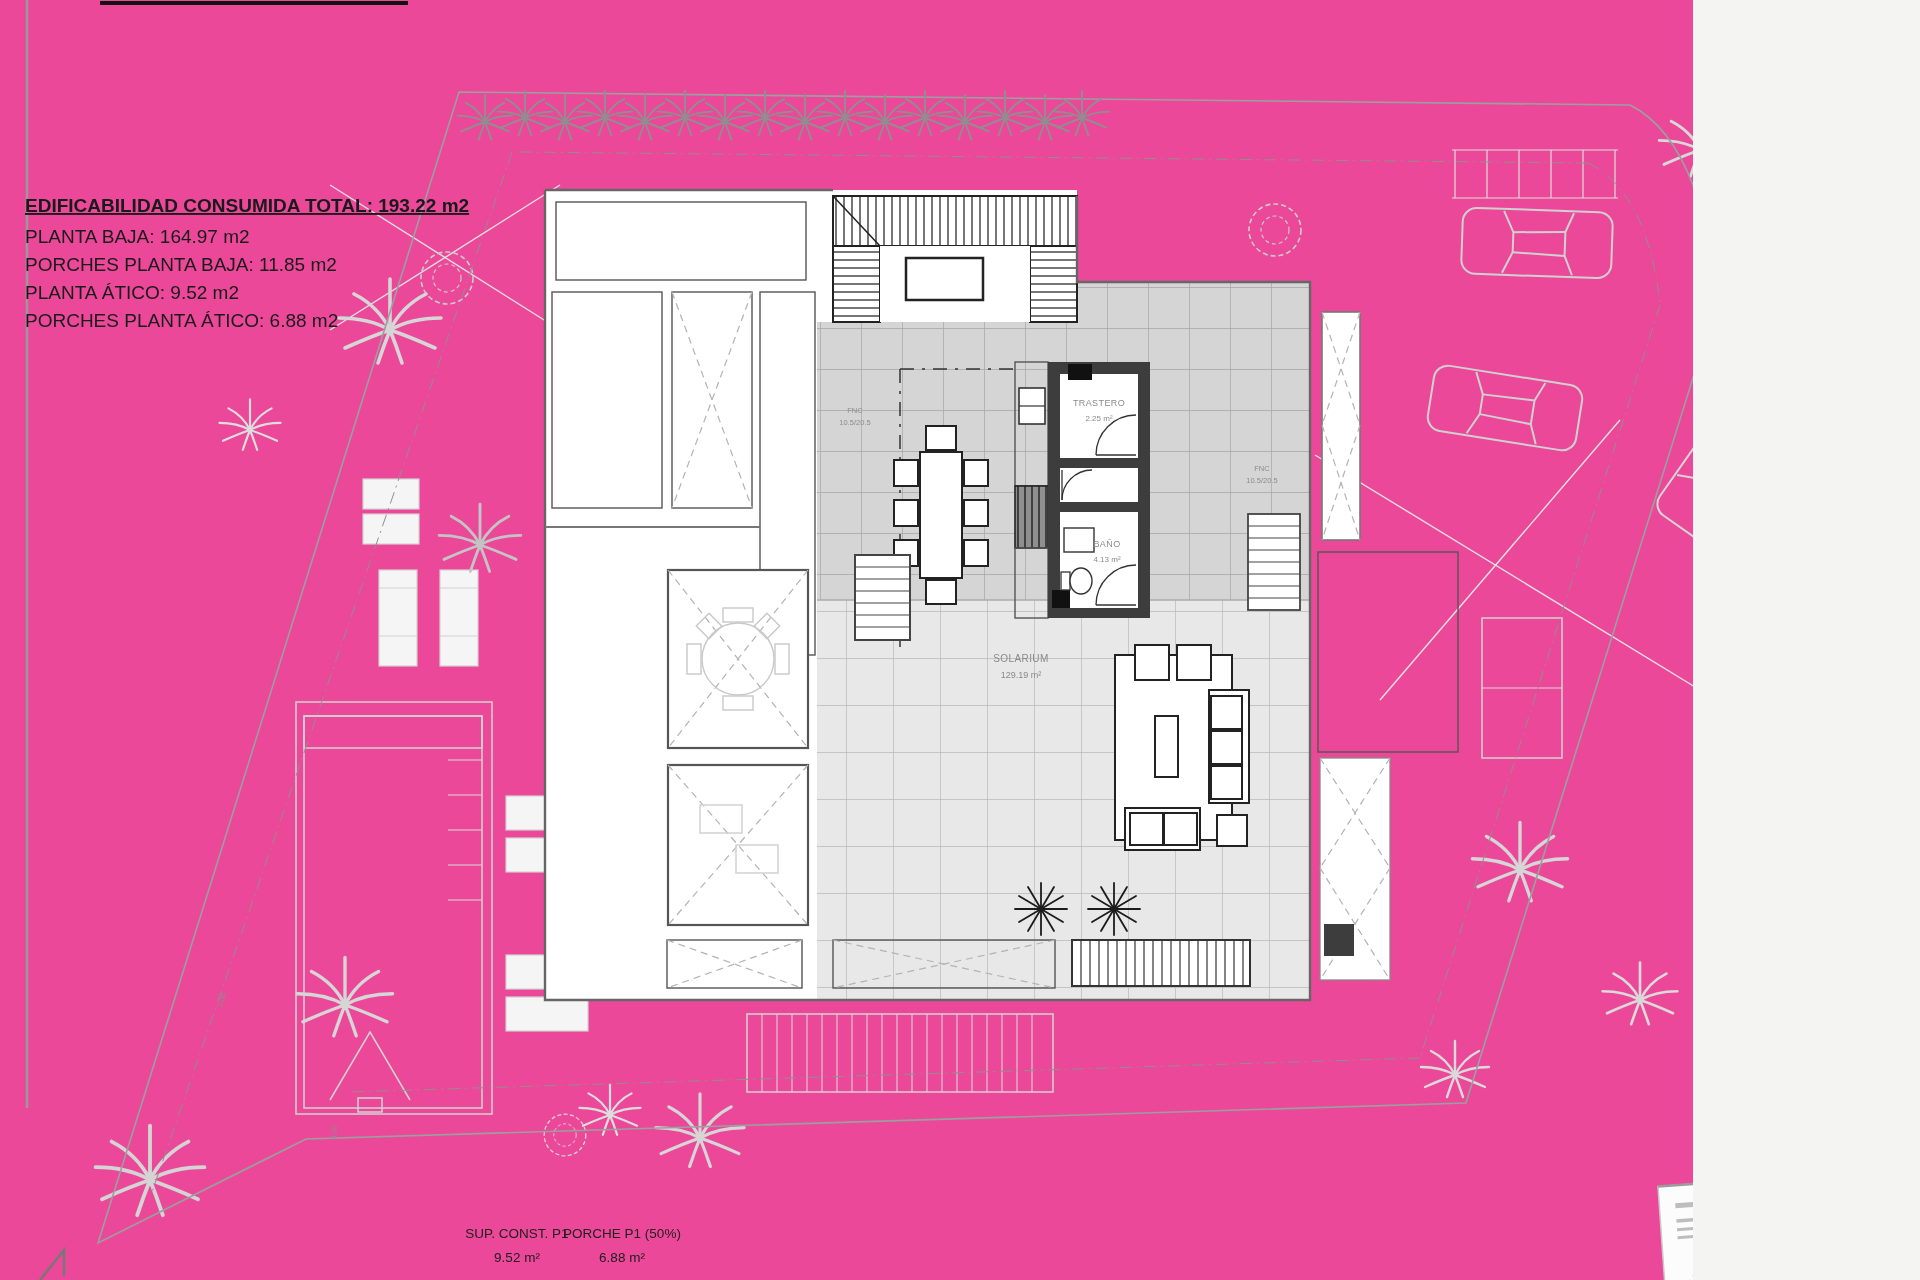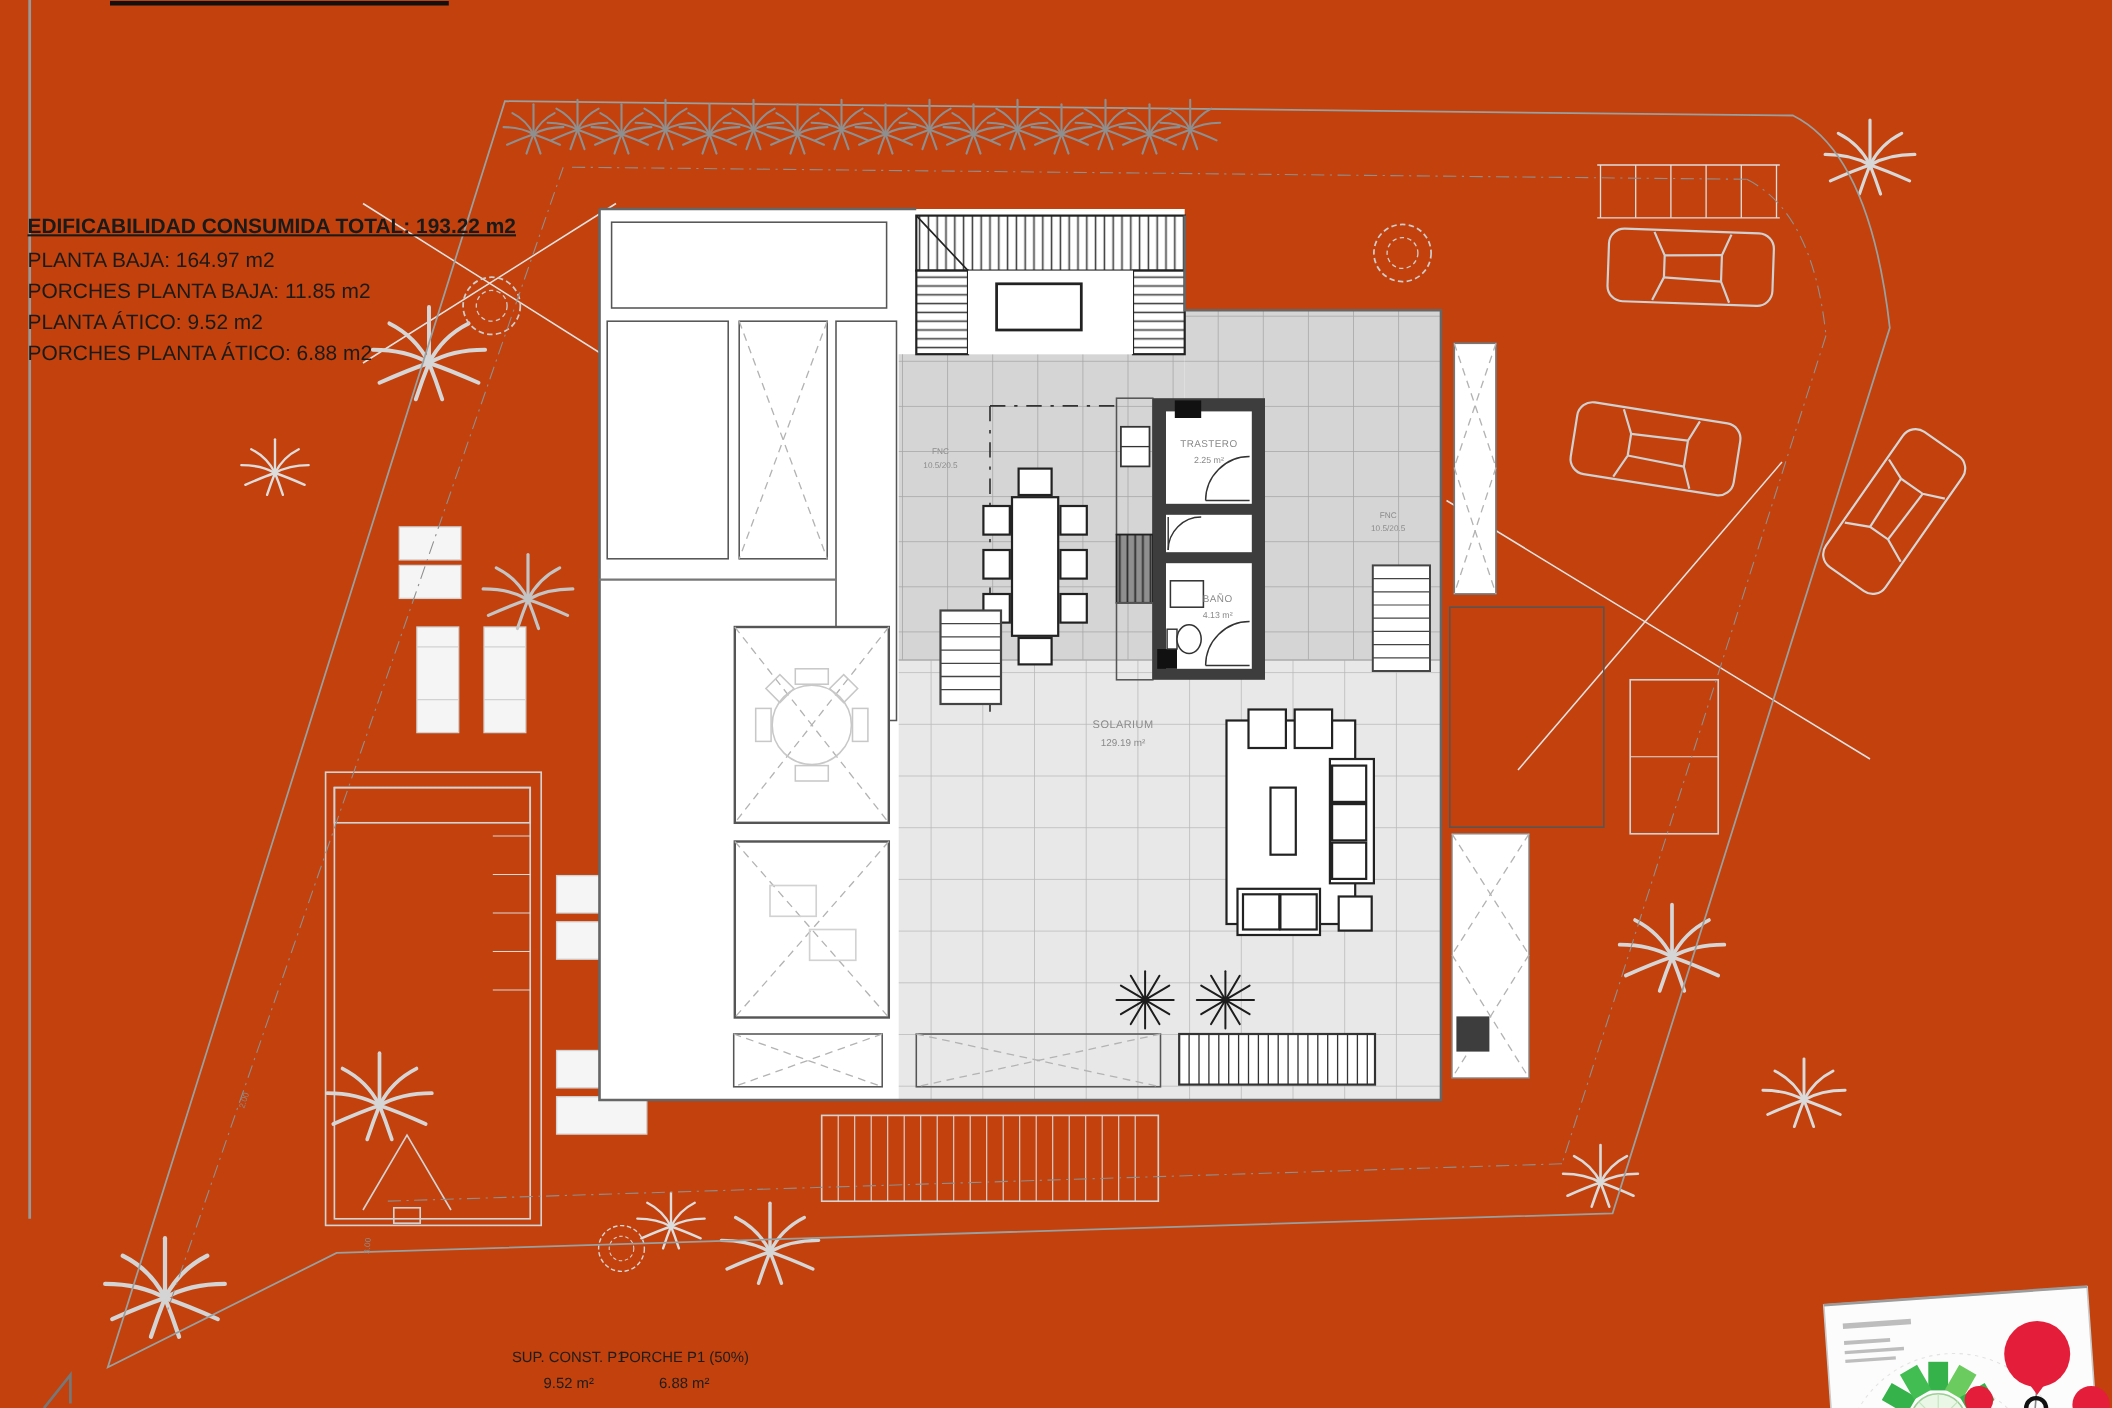--- a/index.html
+++ b/index.html
@@ -1,16 +1,16 @@
 <!DOCTYPE html>
 <html><head>
 <meta charset="utf-8">
 <style>
   html,body{margin:0;padding:0;background:#f4f4f2;}
-  .page{position:relative;width:1920px;height:1280px;background:#c2410c;overflow:hidden;
+  .page{position:relative;width:1693px;height:1280px;background:#ec4899;overflow:hidden;
         font-family:"Liberation Sans",sans-serif;}
   svg{position:absolute;left:0;top:0;}
   text{font-family:"Liberation Sans",sans-serif;fill:#1a1a1a;}
   .ann-title{font-size:19px;font-weight:bold;text-decoration:underline;}
   .ann{font-size:19px;}
   .room{fill:#8a8a8a;font-size:9px;letter-spacing:.4px;}
   .rooma{fill:#8a8a8a;font-size:8px;}
   .tiny{fill:#8c8c8c;font-size:7.5px;}
   .foot{font-size:13.5px;fill:#1d1d1d;}
   .wall{fill:#3d3d3d;}

